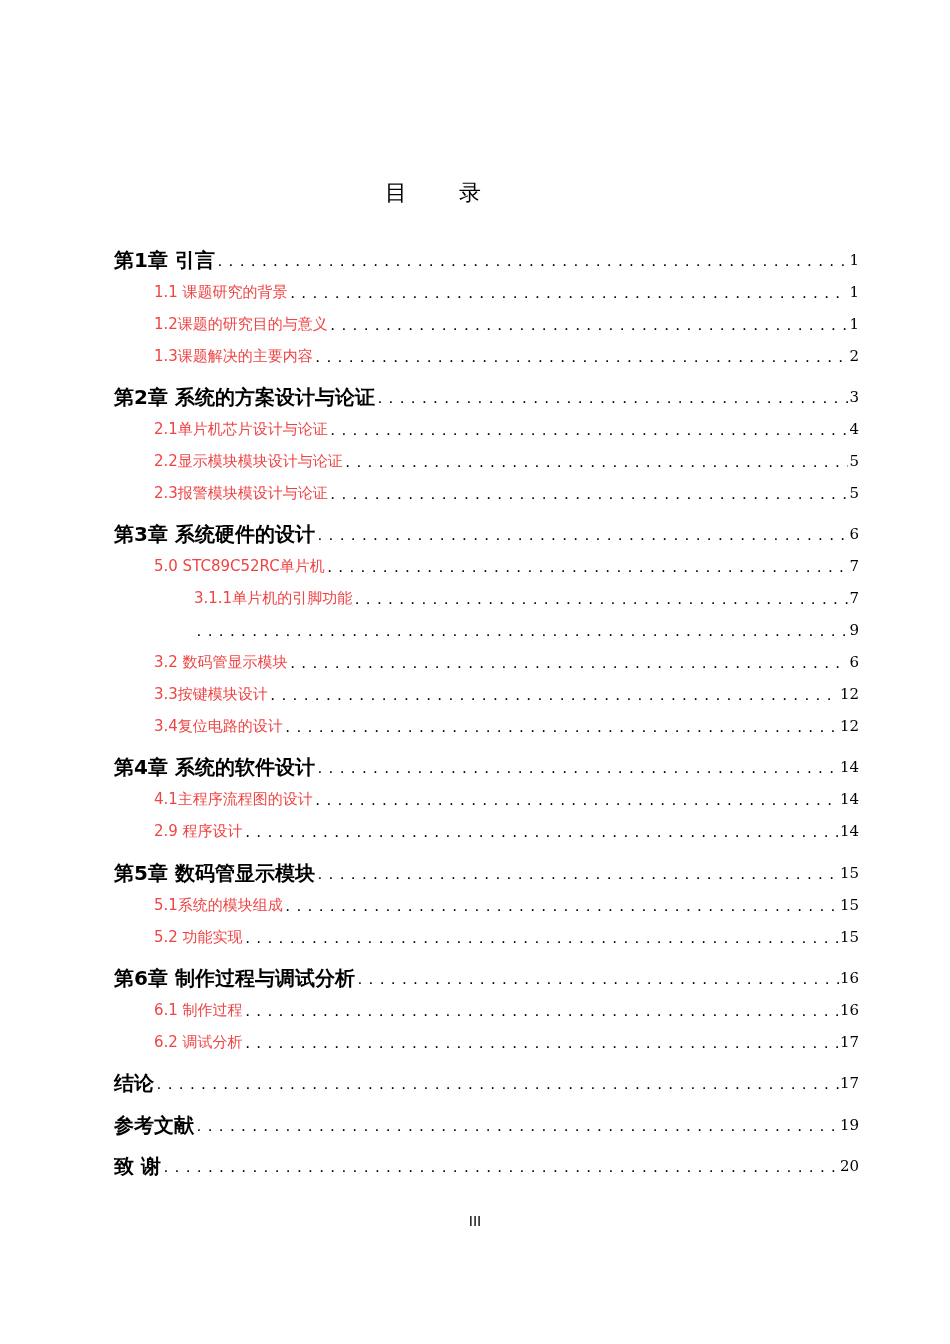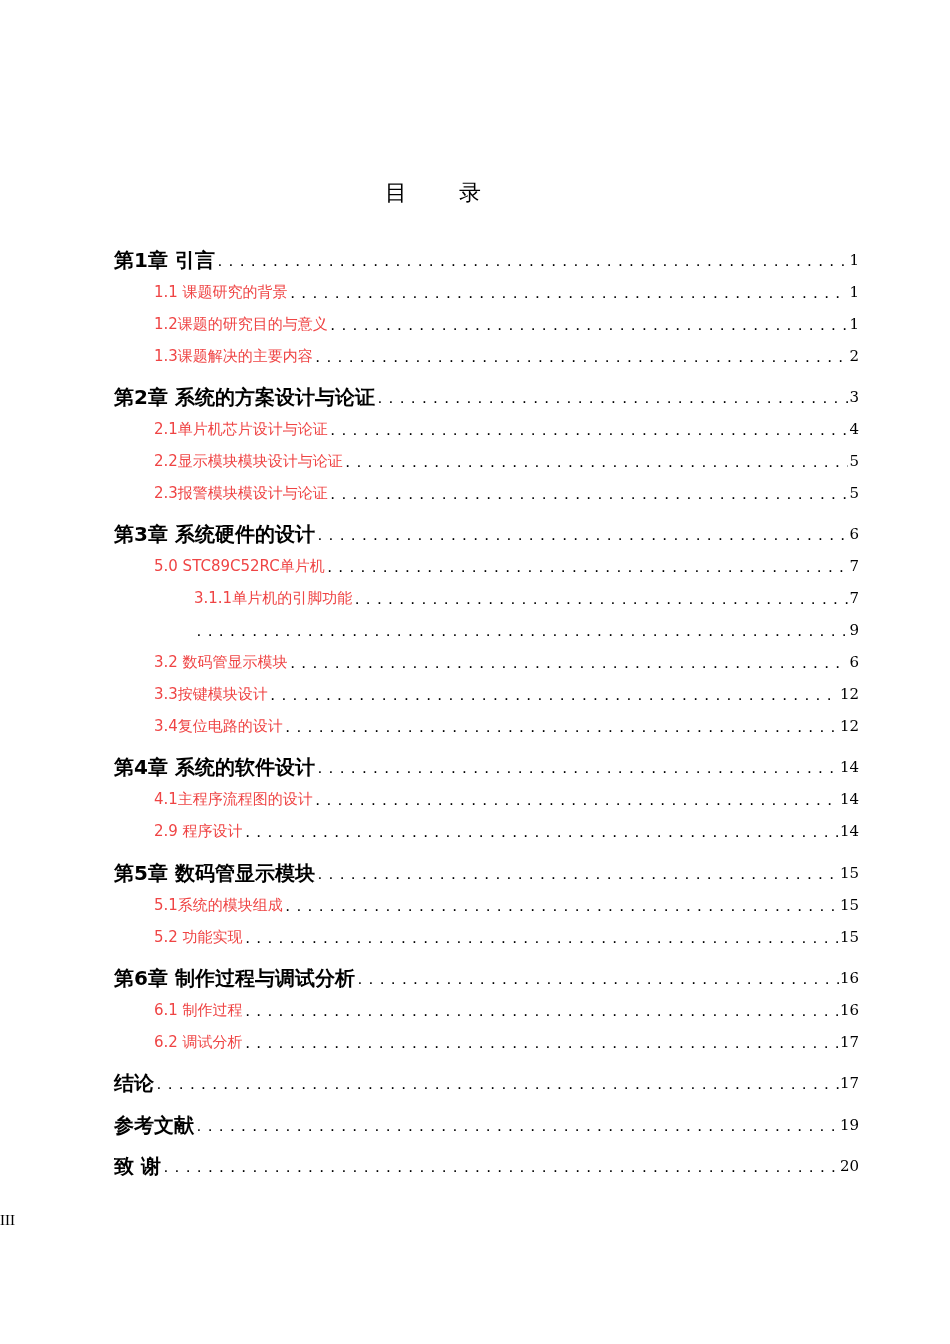--- a/index.html
+++ b/index.html
@@ -14,22 +14,22 @@
   .row .label { flex: 0 0 auto; }
   .row .leader { flex: 1 1 auto; overflow: hidden; margin: 0 1px; height: 20px; position: relative; }
   .row .leader::before { content: "........................................................................................................................................................................................................................................................";
                          position: absolute; left: 0; bottom: 0; letter-spacing: 3.3px; font-size: 13px; color: #000;
                          font-family: "DejaVu Sans Mono", monospace; line-height: 16px; }
   .row .page { flex: 0 0 auto; font-family: "DejaVu Serif", serif; font-size: 15px; }
   .row.ch .label { font-weight: bold; font-size: 20px; }
   .row.l2 { padding-left: 40px; }
   .row.l3 { padding-left: 80px; }
   .row.l2 .label, .row.l3 .label { font-family: "DejaVu Sans", sans-serif; font-size: 15px; color: #ef4444; }
-  .footer { position: absolute; top: 1212px; left: 0; width: 950px; text-align: left;
-            font-family: Liberation Serif, serif; font-size: 15px; }
+  .footer { position: absolute; top: 1212px; left: 0; width: 950px; text-align: center;
+            font-family: Liberation Sans, sans-serif; font-size: 15px; }
 </style>
 </head>
 <body>
 
 <div class="page-title">
   <span>目</span><span>录</span>
 </div>
 
 <div class="toc">
   <div class="row ch" style="top:248px">

